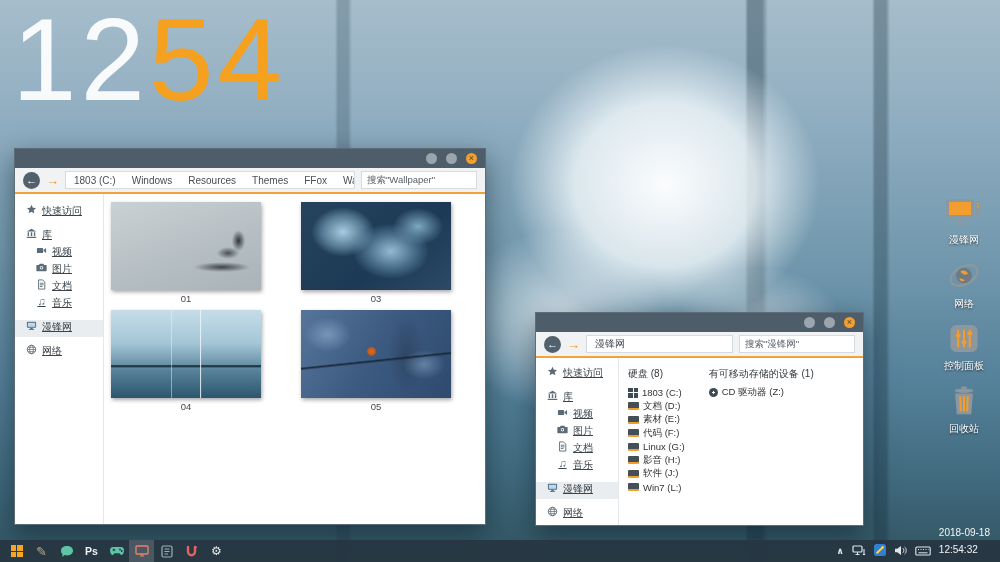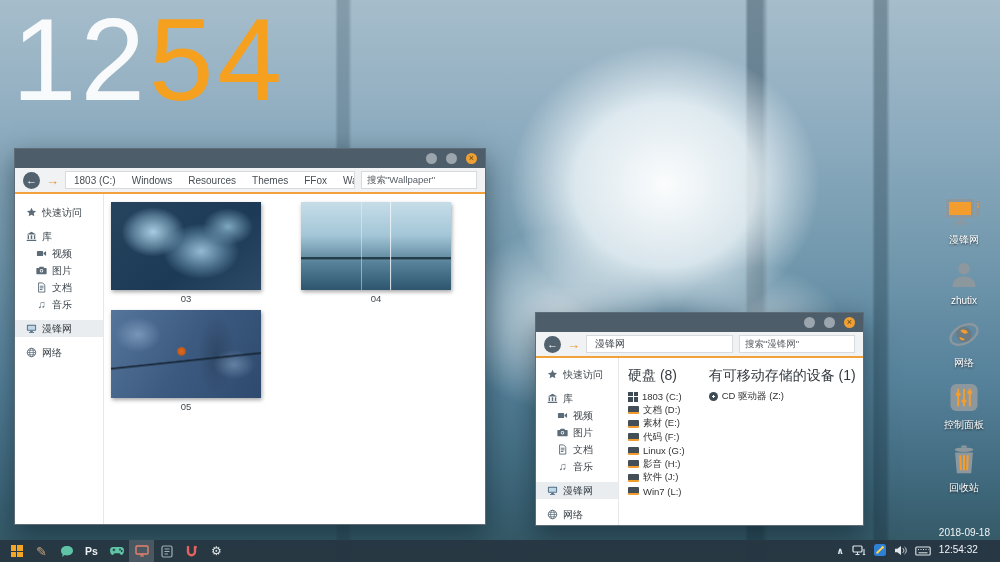--- a/index.html
+++ b/index.html
@@ -29,21 +29,21 @@
   .nav-back{width:17px;height:17px;border-radius:50%;background:#52616e;color:#fff;font-size:11px;line-height:16px;text-align:center;flex-shrink:0;}
   .nav-fwd{color:#ee9428;font-size:13px;font-weight:bold;flex-shrink:0;}
   .breadcrumb{flex:1;height:16px;background:#fff;border:1px solid #d6dbdf;display:flex;align-items:center;font-size:10px;color:#474e54;overflow:hidden;}
   .breadcrumb span{padding:0 8px;white-space:nowrap;}
   .searchbox{width:104px;height:16px;border:1px solid #d6dbdf;font-size:9.5px;color:#5a6066;padding:0 5px;background:#fff;
     font-family:"Liberation Sans","DejaVu Sans",sans-serif;flex-shrink:0;}
   .accent-line{height:2px;background:#f2a13b;flex-shrink:0;}
   .win-body{display:flex;flex:1;background:#fff;overflow:hidden;}
   .sidebar{width:88px;border-right:1px solid #e5e8ea;padding-top:10px;flex-shrink:0;}
   .win2 .sidebar{width:82px;padding-top:8px;}
-  .side-item{display:flex;align-items:center;gap:5px;height:17px;padding-left:11px;font-size:10px;color:#3c444b;white-space:nowrap;}
+  .side-item{display:flex;gap:5px;height:17px;padding-left:11px;font-size:10px;color:#3c444b;white-space:nowrap;text-decoration:underline;}
   .side-item.lvl1{padding-left:21px;}
   .side-item.sel{background:#e9edef;}
   .gap-top{margin-top:7px;}
   .sico{width:11px;height:11px;display:inline-flex;align-items:center;justify-content:center;flex-shrink:0;}
   .music-glyph{font-size:11px;color:#5b6b77;line-height:11px;}
   
   .files{flex:1;padding:8px 0 0 7px;display:flex;flex-wrap:wrap;align-content:flex-start;column-gap:40px;overflow:hidden;}
   .file{width:150px;margin:0 0 6px;}
   .thumb{width:150px;height:88px;box-shadow:1px 2px 4px rgba(0,0,0,.35);}
   .file figcaption{text-align:center;font-size:9.5px;color:#40474d;margin-top:3px;height:11px;}
@@ -63,21 +63,21 @@
       linear-gradient(180deg, transparent 62%, rgba(26,48,60,.85) 62.6%, rgba(26,48,60,.85) 65%, transparent 65.6%),
       linear-gradient(180deg,#c6dde9 0%,#a3c6d7 38%,#558097 70%,#2d566e 100%);}
   .t5{background:radial-gradient(circle 5px at 47% 47%, #e06a1e 0%, #c85a18 70%, rgba(200,90,24,0) 100%),
       linear-gradient(174deg, transparent 55%, rgba(20,34,50,.9) 56.5%, transparent 58.5%),
       radial-gradient(ellipse 22% 28% at 18% 28%, rgba(155,185,215,.55) 0%, rgba(155,185,215,0) 70%),
       radial-gradient(ellipse 20% 24% at 82% 62%, rgba(145,175,205,.5) 0%, rgba(145,175,205,0) 70%),
       radial-gradient(ellipse 16% 60% at 70% 50%, rgba(40,60,85,.55) 0%, rgba(40,60,85,0) 75%),
       linear-gradient(120deg,#56759b 0%,#3c5a80 50%,#2e4a6e 100%);}
   
   .drives{flex:1;padding:9px 0 0 9px;display:flex;gap:24px;overflow:hidden;}
-  .drive-hdr{font-size:14px;color:#33393f;margin-bottom:5px;white-space:nowrap;}
+  .drive-hdr{font-size:10px;color:#33393f;margin-bottom:5px;white-space:nowrap;}
   .drive-row{display:flex;align-items:center;gap:4px;height:13.5px;color:#333;font-size:9.5px;white-space:nowrap;}
   .dico{flex-shrink:0;}
   .dico.hdd{width:11px;height:6px;background:#444e56;border-radius:1px;border-bottom:2px solid #ef9d2f;}
   .dico.winlogo{width:10px;height:10px;display:grid;grid-template-columns:4.5px 4.5px;grid-template-rows:4.5px 4.5px;gap:1px;}
   .dico.winlogo i{background:#3e4a54;}
   .dico.cd{width:9px;height:9px;border-radius:50%;background:radial-gradient(circle,#fff 0 16%, #3e4a54 17% 100%);}
   
   .dicons{position:absolute;right:5px;top:198px;width:62px;display:flex;flex-direction:column;align-items:center;gap:13px;}
   .dicon{display:flex;flex-direction:column;align-items:center;gap:2px;width:62px;}
   .dicon .dlabel{font-size:10px;color:#fff;text-shadow:0 1px 2px rgba(0,0,0,.7);white-space:nowrap;}
@@ -189,20 +189,24 @@
                 <circle cx="6" cy="6" r="4.6" fill="none" stroke="#5b6b77"></circle>
                 <ellipse cx="6" cy="6" rx="2.1" ry="4.6" fill="none" stroke="#5b6b77" stroke-width=".8"></ellipse>
                 <path d="M1.5 6h9M2.2 3.6h7.6M2.2 8.4h7.6" stroke="#5b6b77" stroke-width=".8"></path>
               </svg>
             </span>
           <span>网络</span>
         </div>
       </aside>
       <div class="files">
         <figure class="file">
+            <div class="thumb t1"></div>
+            <figcaption>01</figcaption>
+          </figure>
+        <figure class="file">
             <div class="thumb t3"></div>
             <figcaption>03</figcaption>
           </figure>
         <figure class="file">
             <div class="thumb t4"></div>
             <figcaption>04</figcaption>
           </figure>
         <figure class="file">
             <div class="thumb t5"></div>
             <figcaption>05</figcaption>
@@ -357,27 +361,20 @@
             <rect x="4" y="4" width="22" height="13" fill="#f29d2e"></rect>
             <rect x="12" y="21" width="6" height="2.5" fill="#8d979e"></rect>
             <rect x="8" y="24.5" width="14" height="2" fill="#8d979e"></rect>
             <rect x="31" y="3" width="4" height="15" rx="1" fill="#8d979e"></rect>
             <rect x="32.2" y="5" width="1.6" height="1.6" fill="#f29d2e"></rect>
             <rect x="32.2" y="8" width="1.6" height="1.6" fill="#f29d2e"></rect>
           </svg></span>
       <span class="dlabel">漫锋网</span>
     </div>
     <div class="dicon">
-      <span><svg width="30" height="29" viewBox="0 0 30 30">
-            <circle cx="15" cy="9" r="6" fill="#8d979e"></circle>
-            <path d="M3 28c0-7 5-11 12-11s12 4 12 11z" fill="#8d979e"></path>
-          </svg></span>
-      <span class="dlabel">zhutix</span>
-    </div>
-    <div class="dicon">
       <span><svg width="34" height="31" viewBox="0 0 34 32">
             <ellipse cx="17" cy="16" rx="15" ry="9" fill="none" stroke="#8d979e" stroke-width="2.4" transform="rotate(-28 17 16)"></ellipse>
             <circle cx="17" cy="16" r="8" fill="#6e7a81"></circle>
             <path fill="#f29d2e" d="M13.5 11.5c3-1.5 6.5 0 7.5 2.5-1 1.2-3 1.7-4.5.6s-3-1.6-3-3.1zM12.5 18.5c1.6 1.1 4.2 1 5.2 2.6-1.6 1.6-4.2 1-5.2-.6z"></path>
           </svg></span>
       <span class="dlabel">网络</span>
     </div>
     <div class="dicon">
       <span><svg width="30" height="29" viewBox="0 0 30 30">
             <rect x="1" y="1" width="28" height="28" rx="6" fill="#8d979e"></rect>

